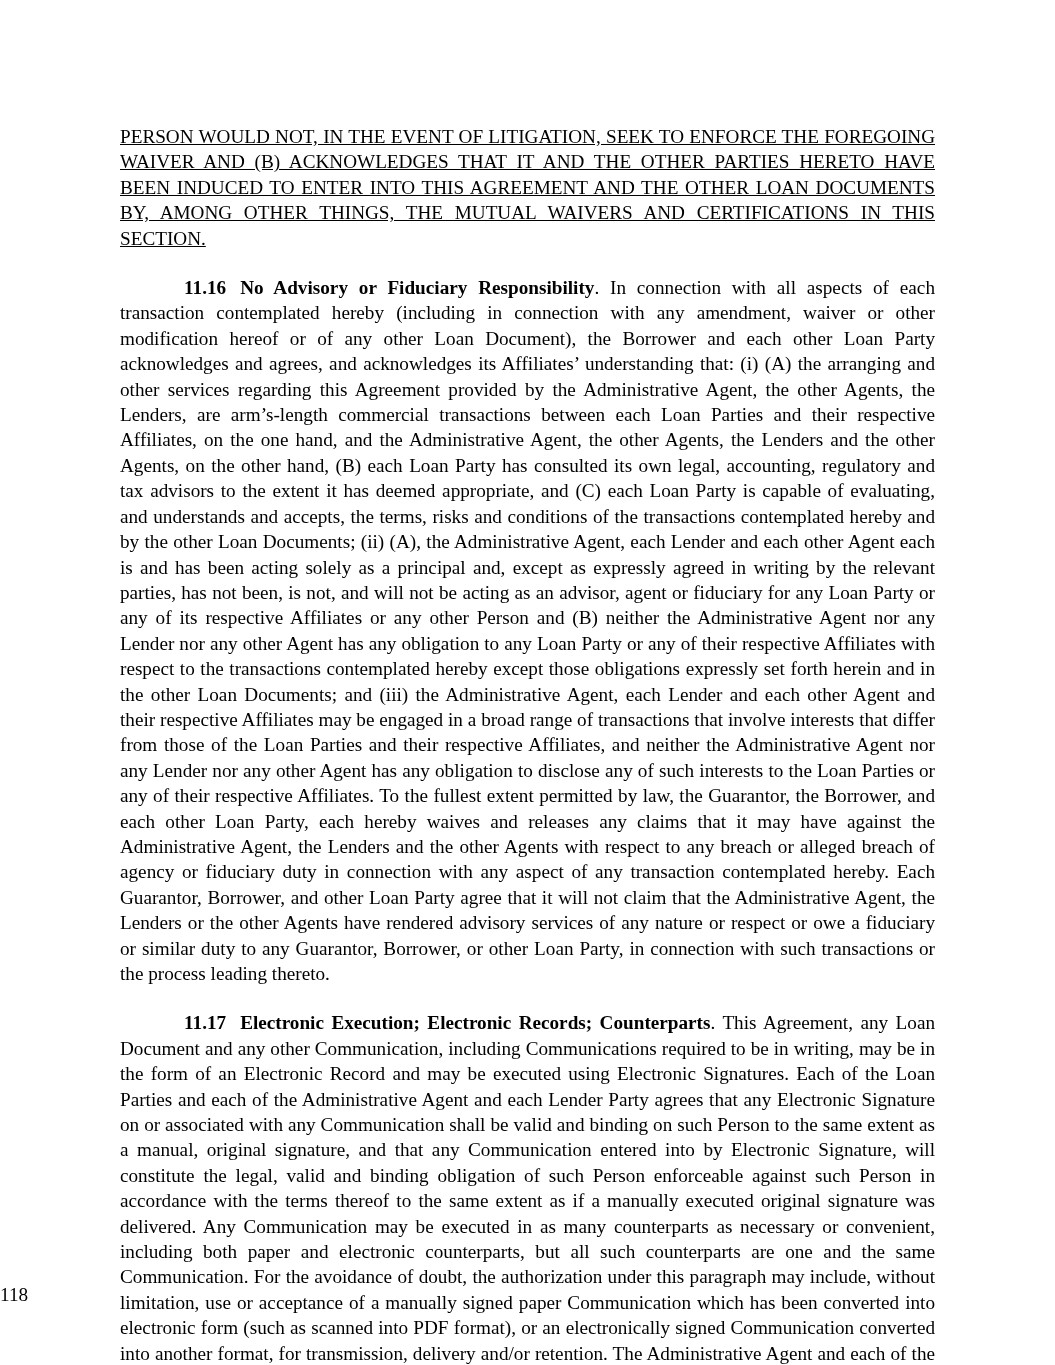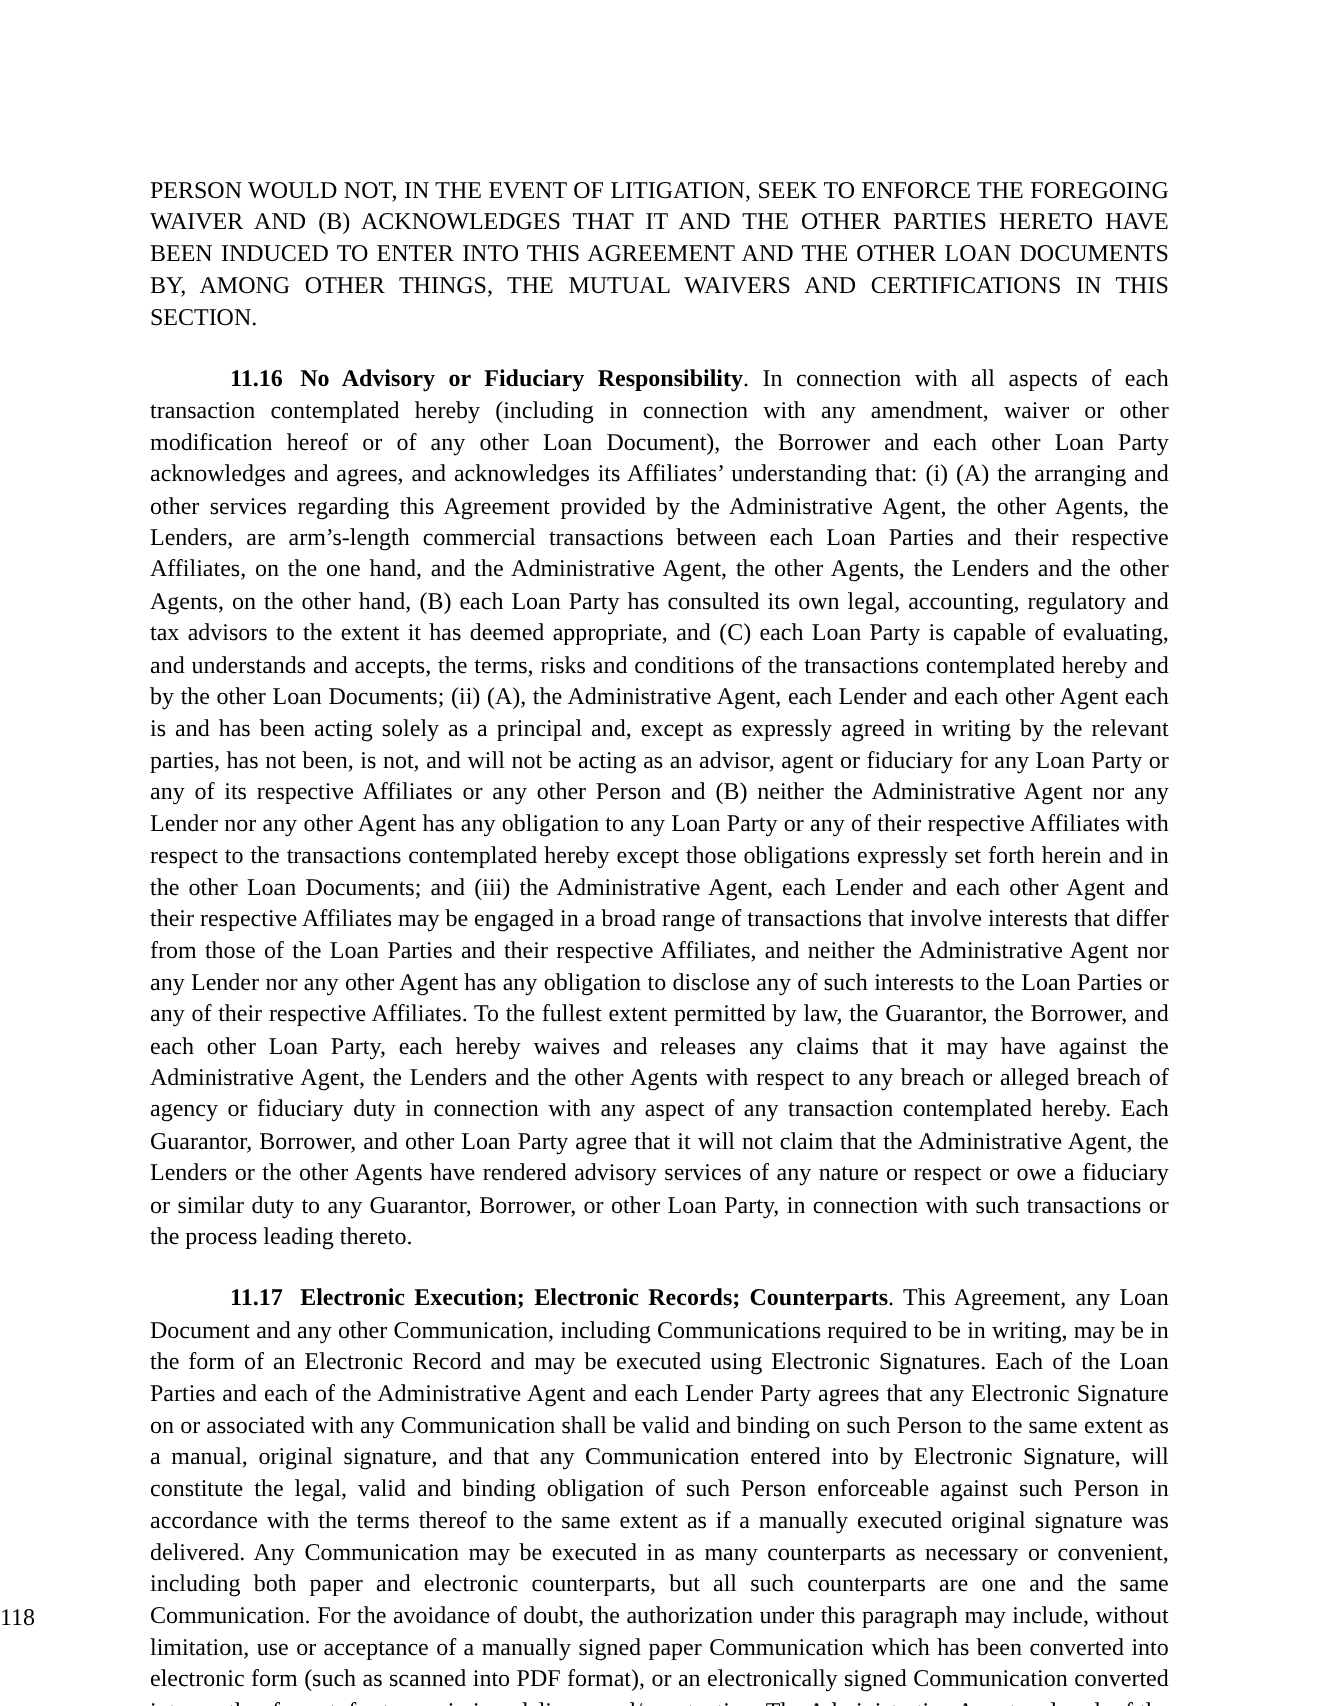--- a/index.html
+++ b/index.html
@@ -32,21 +32,22 @@
   }
   p.caps {
     text-transform: none;
   }
   p.body-para {
     text-indent: 64px;
     margin-top: 24px;
     font-family: Liberation Serif, serif;
   }
   p.lead-para {
-    margin-top: 16px;
+    margin-top: 0;
+    text-decoration: underline;
   }
   .sec-num {
     font-weight: bold;
   }
   .sec-title {
     font-weight: bold;
   }
   .sec-gap {
     display: inline-block;
     width: 14px;

